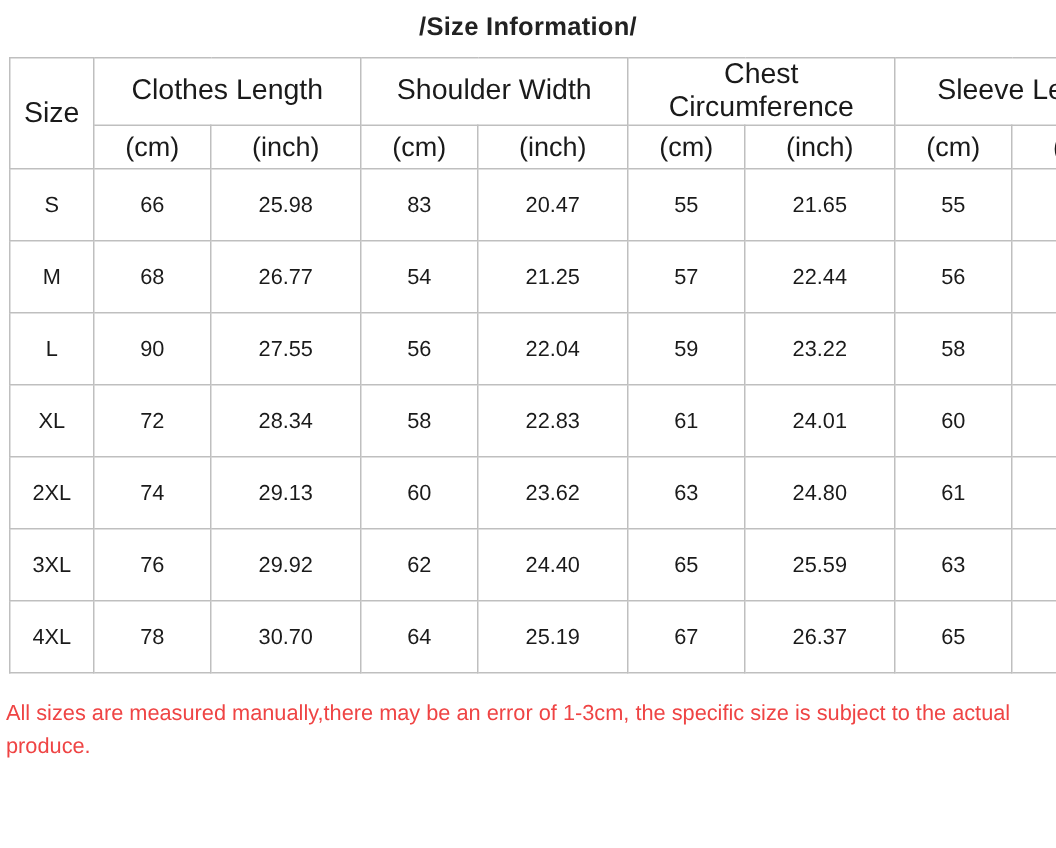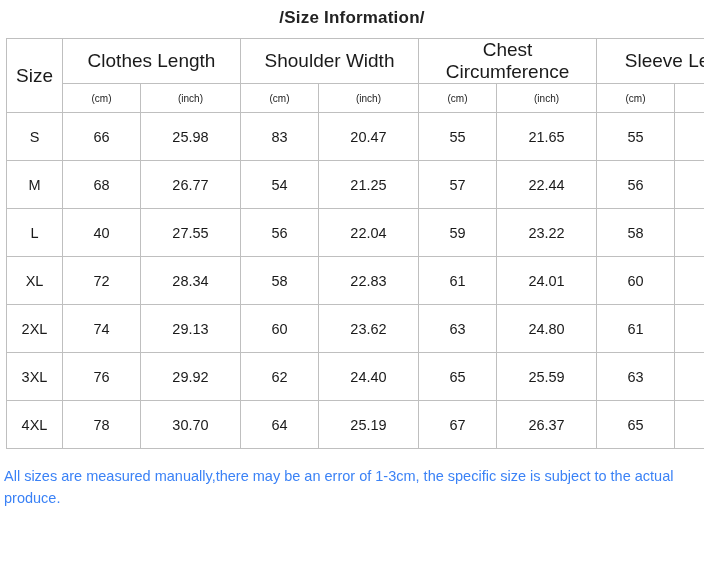--- a/index.html
+++ b/index.html
@@ -46,21 +46,21 @@
     padding: 0;
     height: 47px;
     vertical-align: middle;
   }
   table.size-table tr.header-row td {
     height: 30px;
     font-size: 19px;
   }
   table.size-table tr.unit-row td {
     height: 28px;
-    font-size: 10px;
+    font-size: 18px;
   }
   .size-head {
     font-size: 14.5px;
     font-weight: normal;
   }
   .group-head {
     font-size: 14.5px;
   }
   .inch {
     color: #e03131;
@@ -69,21 +69,21 @@
     color: #1a1a1a;
   }
   .size-label {
     font-size: 15px;
     color: #1a1a1a;
   }
   .note {
     margin: 16px 4px 0 4px;
     font-size: 14.5px;
     line-height: 1.55;
-    color: #3b82f6;
+    color: #ef4444;
   }
   col.c-size { width: 56px; }
   col.c-cm { width: 78px; }
   col.c-in { width: 100px; }
 </style>
 </head>
 <body>
 
 <div class="page">
 
@@ -139,21 +139,21 @@
         <td class="cm">54</td>
         <td class="inch">21.25</td>
         <td class="cm">57</td>
         <td class="inch">22.44</td>
         <td class="cm">56</td>
         <td class="inch">22.04</td>
       </tr>
 
       <tr>
         <td class="size-label">L</td>
-        <td class="cm">40</td>
+        <td class="cm">90</td>
         <td class="inch">27.55</td>
         <td class="cm">56</td>
         <td class="inch">22.04</td>
         <td class="cm">59</td>
         <td class="inch">23.22</td>
         <td class="cm">58</td>
         <td class="inch">22.83</td>
       </tr>
 
       <tr>

